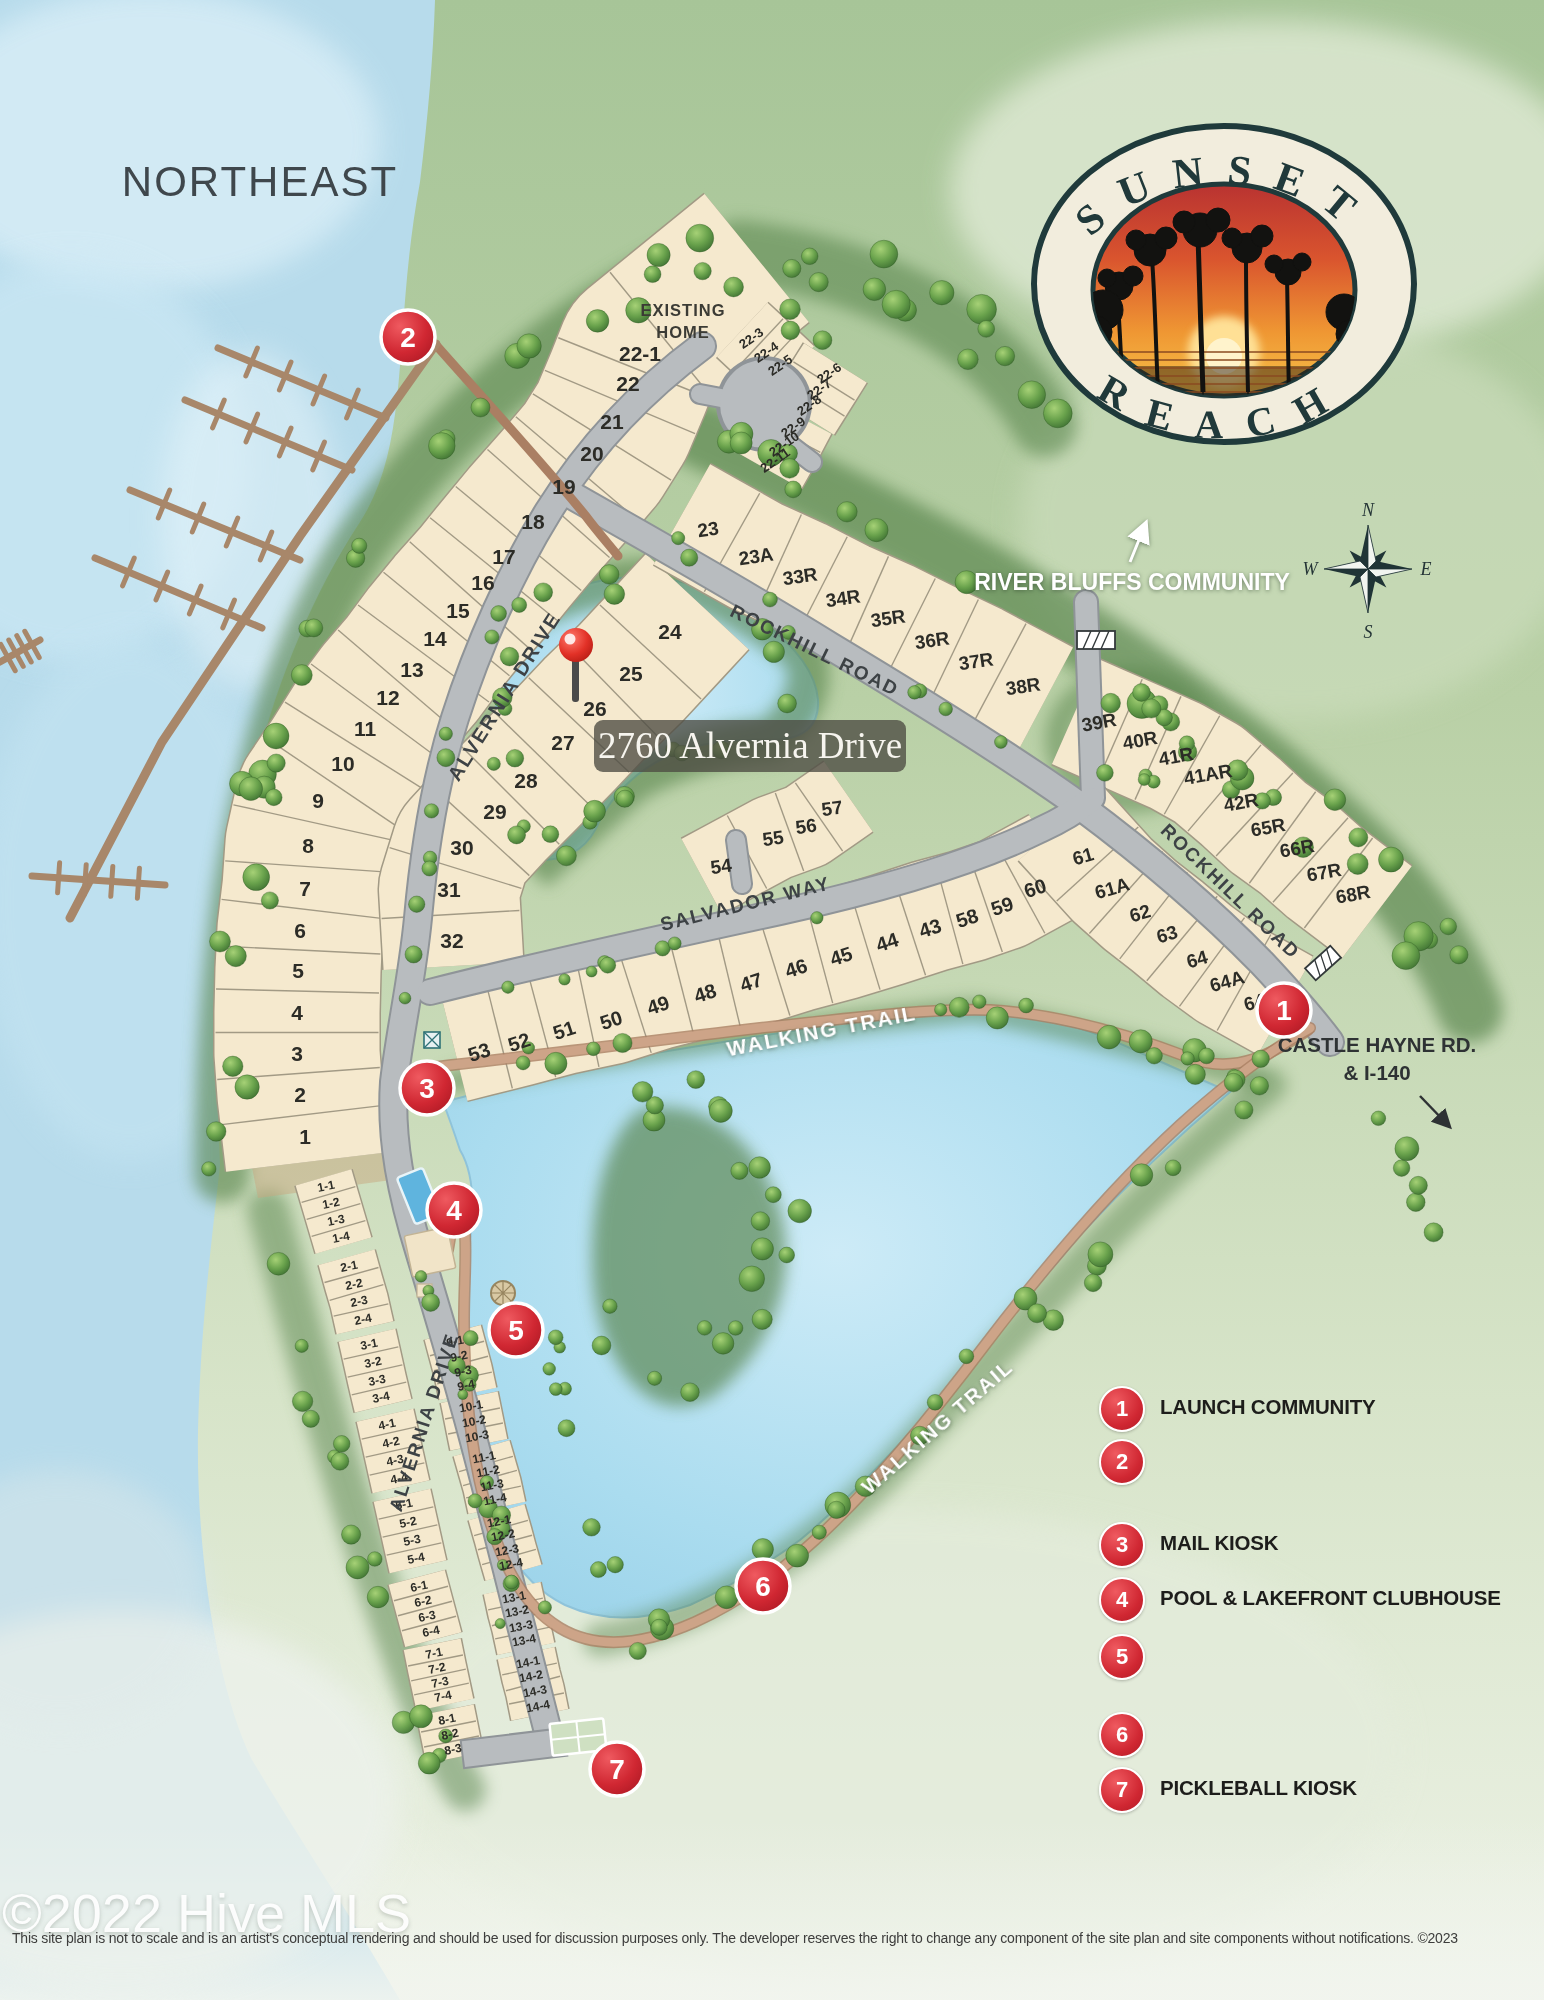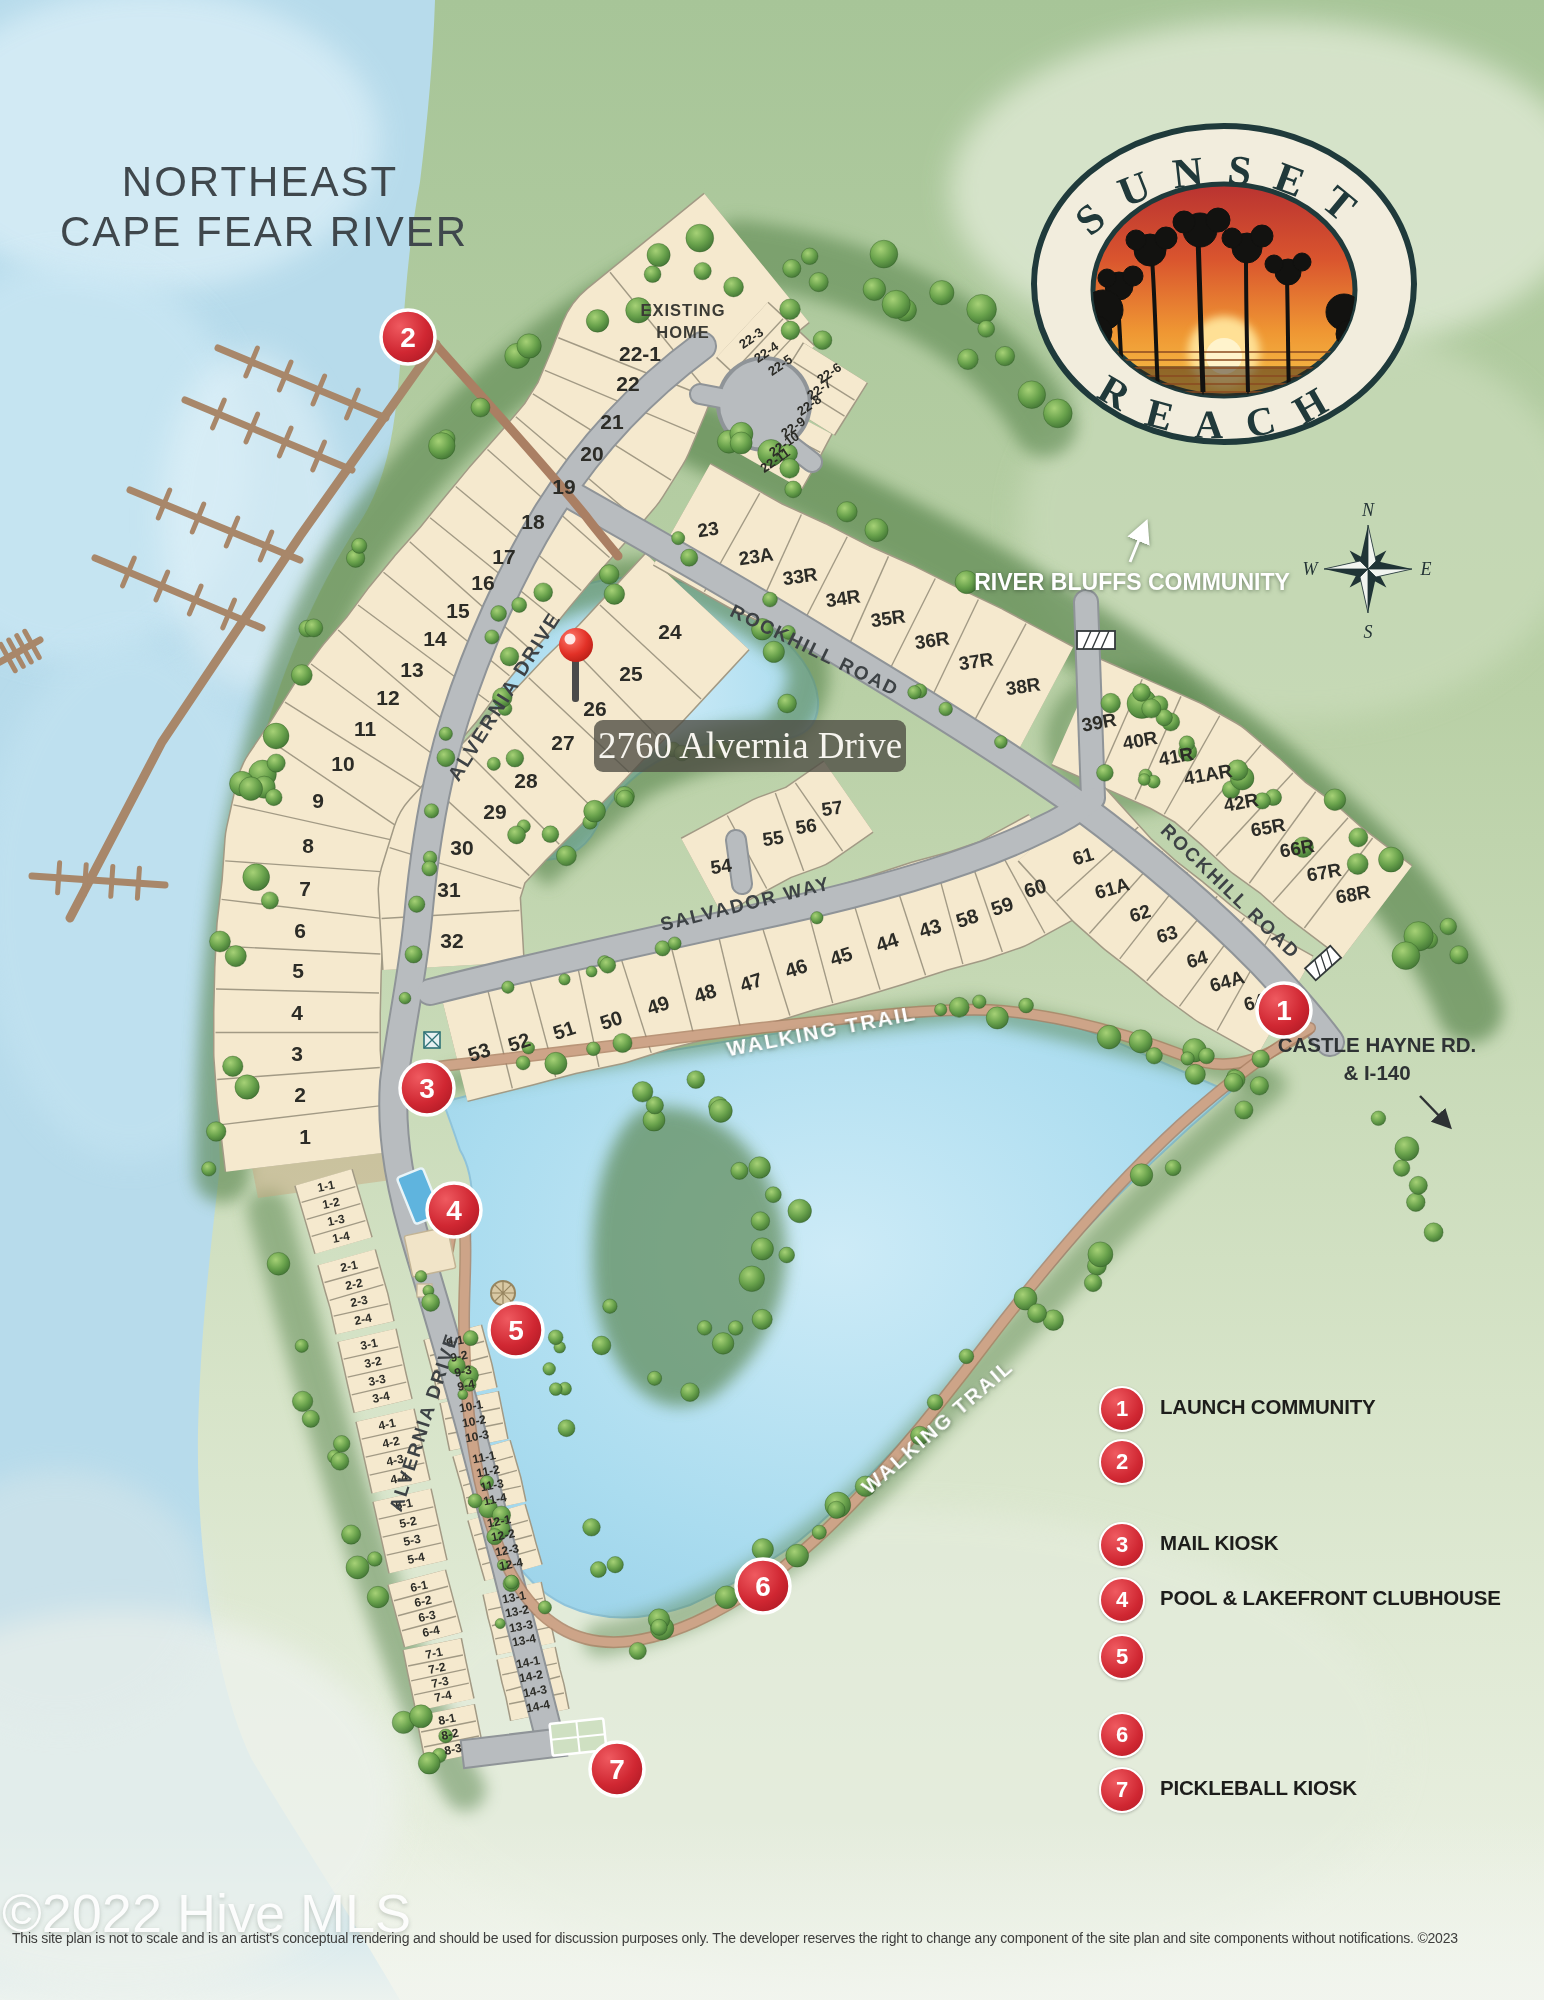--- a/index.html
+++ b/index.html
@@ -911,21 +911,20 @@
 
   <g>
     <rect x="0" y="1820" width="1544" height="180" fill="url(#fogGrad)"></rect>
     <ellipse cx="120" cy="1800" rx="280" ry="190" fill="#edf2ec" opacity="0.8" filter="url(#f14)"></ellipse>
     <ellipse cx="60" cy="1600" rx="150" ry="130" fill="#dfe9e9" opacity="0.45" filter="url(#f14)"></ellipse>
   </g>
 </svg>
 
 <div class="hdr" style="left:60px;top:126px;width:400px;margin-top:31px;">
   <div>NORTHEAST</div>
-  <div>CAPE FEAR RIVER</div>
 </div>
 
 <div id="legend">
       <div class="lrow" style="left: 1099px; top: 1386px;">
         <div class="lnum">1</div>
         <div class="ltxt">
           <div>LAUNCH COMMUNITY</div>
         </div>
       </div>
       <div class="lrow" style="left: 1099px; top: 1439px;">

